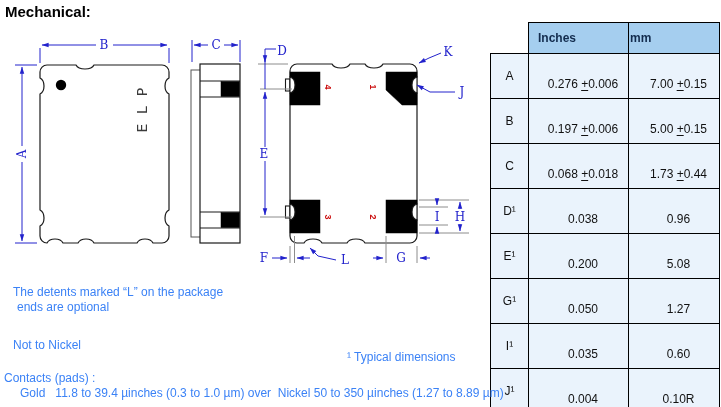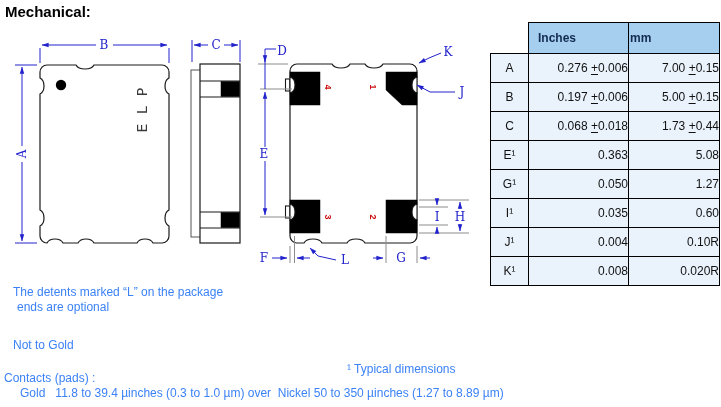--- a/index.html
+++ b/index.html
@@ -4,31 +4,31 @@
 <style>
   html,body{margin:0;padding:0;background:#fff;}
   #page{position:relative;width:721px;height:407px;background:#ffffff;overflow:hidden;
         font-family:"Liberation Sans",sans-serif;color:#111;}
   .abs{position:absolute;}
   #title{left:5px;top:3px;font-size:15px;font-weight:bold;color:#000;}
   .note{font-size:12px;color:#3b82f6;white-space:pre-wrap;}
   #note1a{left:13px;top:285px;}
   #note1b{left:17px;top:300px;}
   #note2{left:13px;top:338px;}
-  #footnote{left:347px;top:362px;}
+  #footnote{left:347px;top:350px;}
   #contacts-label{left:4px;top:371px;}
   #contacts-detail{left:20px;top:386px;}
   
   #dim-table{left:490px;top:22px;border-collapse:collapse;table-layout:fixed;}
   #dim-table td,#dim-table th{border:1px solid #000;font-size:12px;overflow:hidden;}
   #dim-table th{height:25px;background:#a5ceef;color:#132c4e;font-weight:bold;}
   #dim-table td{height:28px;background:#eaf3fc;color:#111;}
   #dim-table td.corner{border:none;background:#fff;}
   #dim-table td.lbl{text-align:center;padding:0;}
-  #dim-table td.val{text-align:right;padding:0 0 0 9px;}
+  #dim-table td.val{text-align:center;padding:16px 0 0 9px;}
   #dim-table th.h-in{text-align:left;padding-left:9px;}
   #dim-table th.h-mm{text-align:left;}
   .pm{text-decoration:underline;text-underline-offset:2px;}
   
   #drawing{left:0;top:0;}
   .outl{fill:#ffffff;stroke:#1a1a1a;stroke-width:1.2;}
   .blk{fill:#000;stroke:#000;stroke-width:0.5;}
   .dim{stroke:#2222cc;stroke-width:1;fill:none;}
   .ref{stroke:#8c8c8c;stroke-width:1;fill:none;}
   .dimtxt{font-family:"DejaVu Serif",serif;font-size:12px;fill:#2222cc;}
@@ -196,22 +196,27 @@
           <td class="lbl">B</td>
           <td class="val">0.197 <span class="pm">+</span>0.006</td>
           <td class="val">5.00 <span class="pm">+</span>0.15</td>
         </tr>
         <tr>
           <td class="lbl">C</td>
           <td class="val">0.068 <span class="pm">+</span>0.018</td>
           <td class="val">1.73 <span class="pm">+</span>0.44</td>
         </tr>
         <tr>
+          <td class="lbl">D¹</td>
+          <td class="val">0.038</td>
+          <td class="val">0.96</td>
+        </tr>
+        <tr>
           <td class="lbl">E¹</td>
-          <td class="val">0.363</td>
+          <td class="val">0.200</td>
           <td class="val">5.08</td>
         </tr>
         <tr>
           <td class="lbl">G¹</td>
           <td class="val">0.050</td>
           <td class="val">1.27</td>
         </tr>
         <tr>
           <td class="lbl">I¹</td>
           <td class="val">0.035</td>
@@ -225,18 +230,18 @@
         <tr>
           <td class="lbl">K¹</td>
           <td class="val">0.008</td>
           <td class="val">0.020R</td>
         </tr>
       </tbody>
   </table>
 
   <div id="note1a" class="abs note">The detents marked “L” on the package</div>
   <div id="note1b" class="abs note">ends are optional</div>
-  <div id="note2" class="abs note">Not to Gold</div>
+  <div id="note2" class="abs note">Not to Nickel</div>
   <div id="footnote" class="abs note">¹ Typical dimensions</div>
   <div id="contacts-label" class="abs note">Contacts (pads) :</div>
   <div id="contacts-detail" class="abs note">Gold   11.8 to 39.4 µinches (0.3 to 1.0 µm) over  Nickel 50 to 350 µinches (1.27 to 8.89 µm)</div>
 
 </div>
 
 </body></html>

